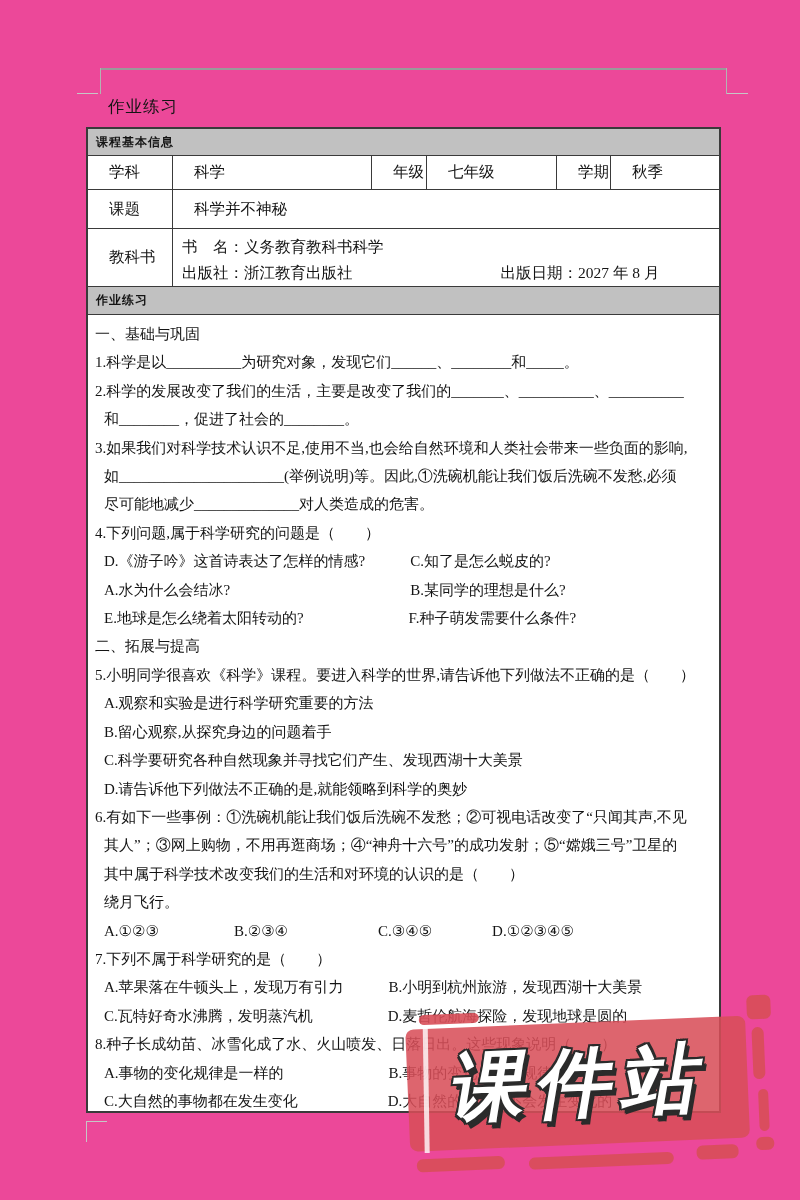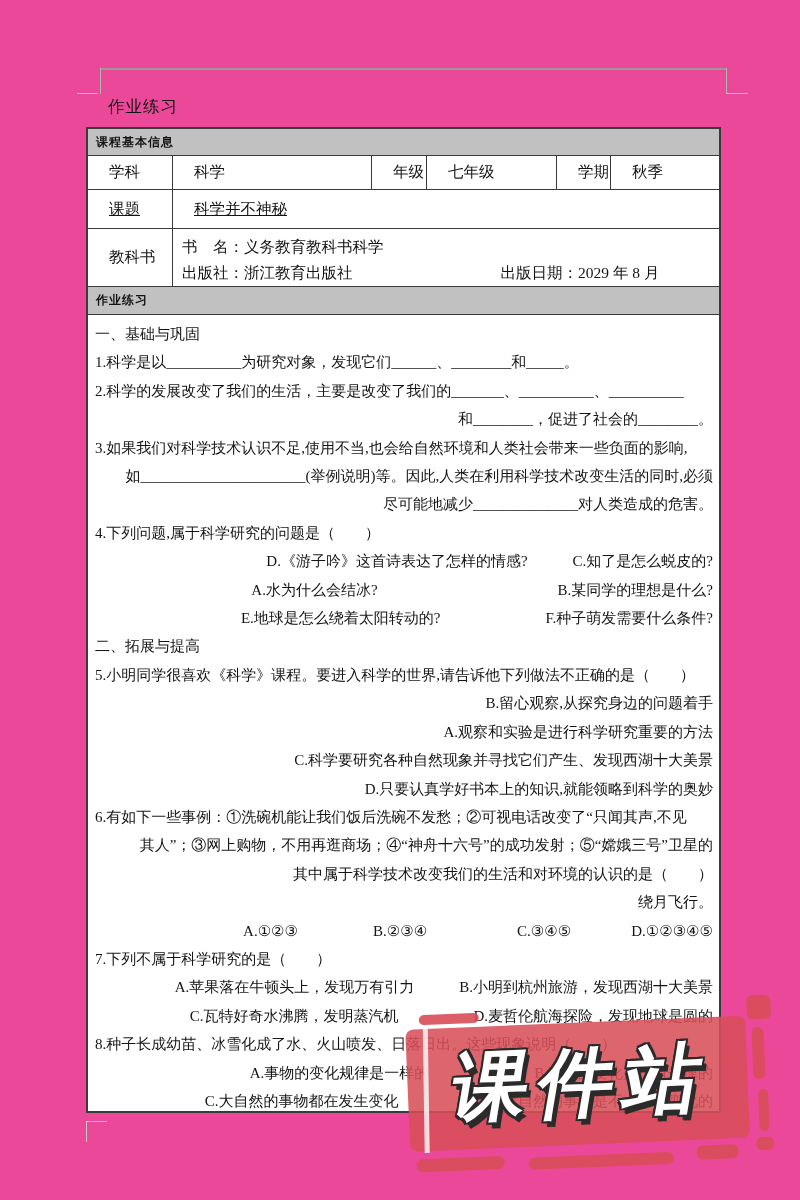--- a/index.html
+++ b/index.html
@@ -19,33 +19,33 @@
   .doc-title { position:absolute; left:108px; top:96px; font-size:16.5px; letter-spacing:1px; }
 
   
   .tbl { position:absolute; left:86px; top:127px; width:635px; height:986px;
          border:2px solid #3a3a3a; box-sizing:border-box;
          display:grid; grid-template-rows:27px 34px 39px 58px 28px 1fr; background:#fff; }
   .band { background:#c1c1c1; border-bottom:1px solid #3a3a3a; display:flex; align-items:center;
           padding-left:8px; font-weight:bold; font-size:12px; letter-spacing:1px; box-sizing:border-box; }
   .row  { display:grid; border-bottom:1px solid #3a3a3a; box-sizing:border-box; font-size:15.5px; }
   .row1 { grid-template-columns:85px 199px 55px 130px 54px 1fr; }
-  .row2 { grid-template-columns:85px 1fr;text-decoration:underline; }
+  .row2 { grid-template-columns:85px 1fr; }
   .row3 { grid-template-columns:85px 1fr; }
   .cell { display:flex; align-items:center; padding-left:21px; border-right:1px solid #3a3a3a;
           box-sizing:border-box; overflow:hidden; }
   .cell.last { border-right:none; }
   .tb-content { position:relative; padding:5px 0 0 9px; border-right:none; display:block; }
   .tb-line { line-height:26px; white-space:pre; }
   .tb-date { position:absolute; left:60%; top:31px; line-height:26px; white-space:pre; }
 
   
   .ws { padding:5px 6px 0 7px; font-size:15px; line-height:28.4px; overflow:hidden; }
   .ws .ln  { white-space:pre; }
-  .ws .ind { padding-left:9px;text-align:right; }
+  .ws .ind { padding-left:9px; }
 
   
   .stamp { position:absolute; left:398px; top:1000px; width:392px; height:185px;
            transform:rotate(-2.4deg); z-index:5; pointer-events:none; }
   .sd { position:absolute; background:rgba(216,78,88,0.9); border-radius:6px; }
   .d-tl{ left:24px;  top:8px;   width:60px;  height:10px; }
   .d-tr{ left:352px; top:2px;   width:24px;  height:24px; }
   .d-r1{ left:356px; top:34px;  width:12px;  height:52px; }
   .d-r2{ left:360px; top:96px;  width:10px;  height:42px; }
   .d-b1{ left:16px;  top:152px; width:88px;  height:13px; }
@@ -95,44 +95,44 @@
     <div class="row row2">
       <div class="cell">课题</div>
       <div class="cell last">科学并不神秘</div>
     </div>
 
     <div class="row row3">
       <div class="cell">教科书</div>
       <div class="tb-content">
         <div class="tb-line">书　名：义务教育教科书科学</div>
         <div class="tb-line">出版社：浙江教育出版社</div>
-        <div class="tb-date">出版日期：2029 年 8 月</div>
+        <div class="tb-date">出版日期：2027 年 8 月</div>
       </div>
     </div>
 
     <div class="band">作业练习</div>
 
     <div class="ws" id="worksheet-lines">
         <div class="ln sec">一、基础与巩固</div>
         <div class="ln q">1.科学是以__________为研究对象，发现它们______、________和_____。</div>
         <div class="ln q">2.科学的发展改变了我们的生活，主要是改变了我们的_______、__________、__________</div>
         <div class="ln ind">和________，促进了社会的________。</div>
         <div class="ln q">3.如果我们对科学技术认识不足,使用不当,也会给自然环境和人类社会带来一些负面的影响,</div>
-        <div class="ln ind">如______________________(举例说明)等。因此,人类在利用科学技术改变生活的同时,必须</div>
+        <div class="ln ind">如______________________(举例说明)等。因此,①洗碗机能让我们饭后洗碗不发愁,必须</div>
         <div class="ln ind">尽可能地减少______________对人类造成的危害。</div>
         <div class="ln q">4.下列问题,属于科学研究的问题是（　　）</div>
         <div class="ln ind">D.《游子吟》这首诗表达了怎样的情感?　　　C.知了是怎么蜕皮的?</div>
         <div class="ln ind">A.水为什么会结冰?　　　　　　　　　　　　B.某同学的理想是什么?</div>
         <div class="ln ind">E.地球是怎么绕着太阳转动的?　　　　　　　F.种子萌发需要什么条件?</div>
         <div class="ln sec">二、拓展与提高</div>
         <div class="ln q">5.小明同学很喜欢《科学》课程。要进入科学的世界,请告诉他下列做法不正确的是（　　）</div>
+        <div class="ln ind">A.观察和实验是进行科学研究重要的方法</div>
         <div class="ln ind">B.留心观察,从探究身边的问题着手</div>
-        <div class="ln ind">A.观察和实验是进行科学研究重要的方法</div>
         <div class="ln ind">C.科学要研究各种自然现象并寻找它们产生、发现西湖十大美景</div>
-        <div class="ln ind">D.只要认真学好书本上的知识,就能领略到科学的奥妙</div>
+        <div class="ln ind">D.请告诉他下列做法不正确的是,就能领略到科学的奥妙</div>
         <div class="ln q">6.有如下一些事例：①洗碗机能让我们饭后洗碗不发愁；②可视电话改变了“只闻其声,不见</div>
         <div class="ln ind">其人”；③网上购物，不用再逛商场；④“神舟十六号”的成功发射；⑤“嫦娥三号”卫星的</div>
         <div class="ln ind">其中属于科学技术改变我们的生活和对环境的认识的是（　　）</div>
         <div class="ln ind">绕月飞行。</div>
         <div class="ln ind">A.①②③　　　　　B.②③④　　　　　　C.③④⑤　　　　D.①②③④⑤</div>
         <div class="ln q">7.下列不属于科学研究的是（　　）</div>
         <div class="ln ind">A.苹果落在牛顿头上，发现万有引力　　　B.小明到杭州旅游，发现西湖十大美景</div>
         <div class="ln ind">C.瓦特好奇水沸腾，发明蒸汽机　　　　　D.麦哲伦航海探险，发现地球是圆的</div>
         <div class="ln q">8.种子长成幼苗、冰雪化成了水、火山喷发、日落日出。这些现象说明（　　）</div>
         <div class="ln ind">A.事物的变化规律是一样的　　　　　　　B.事物的变化是没有规律的</div>

